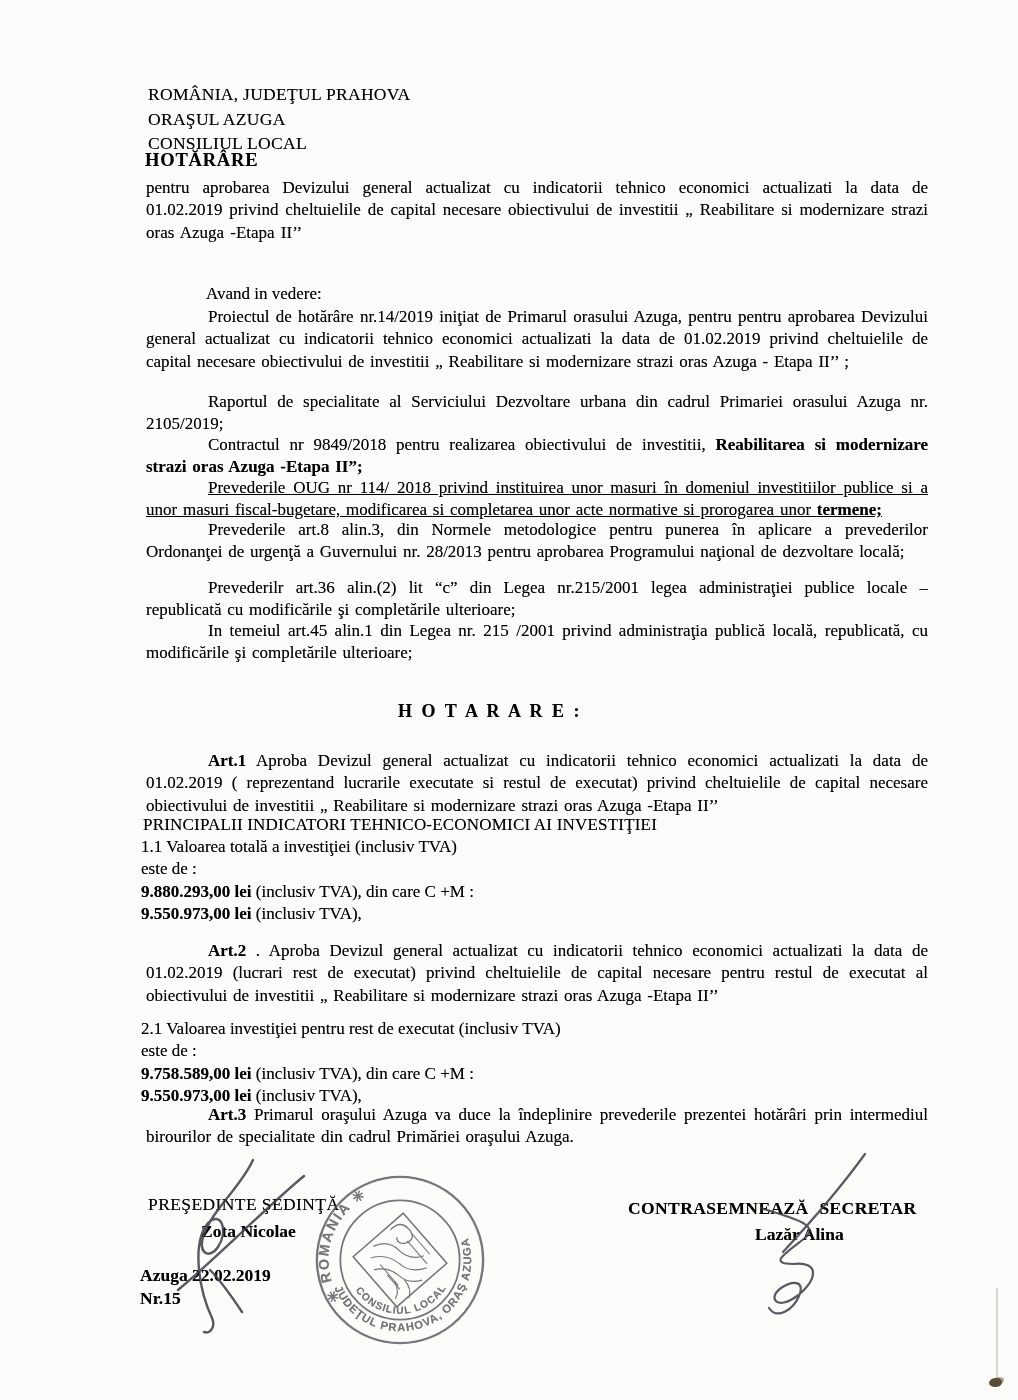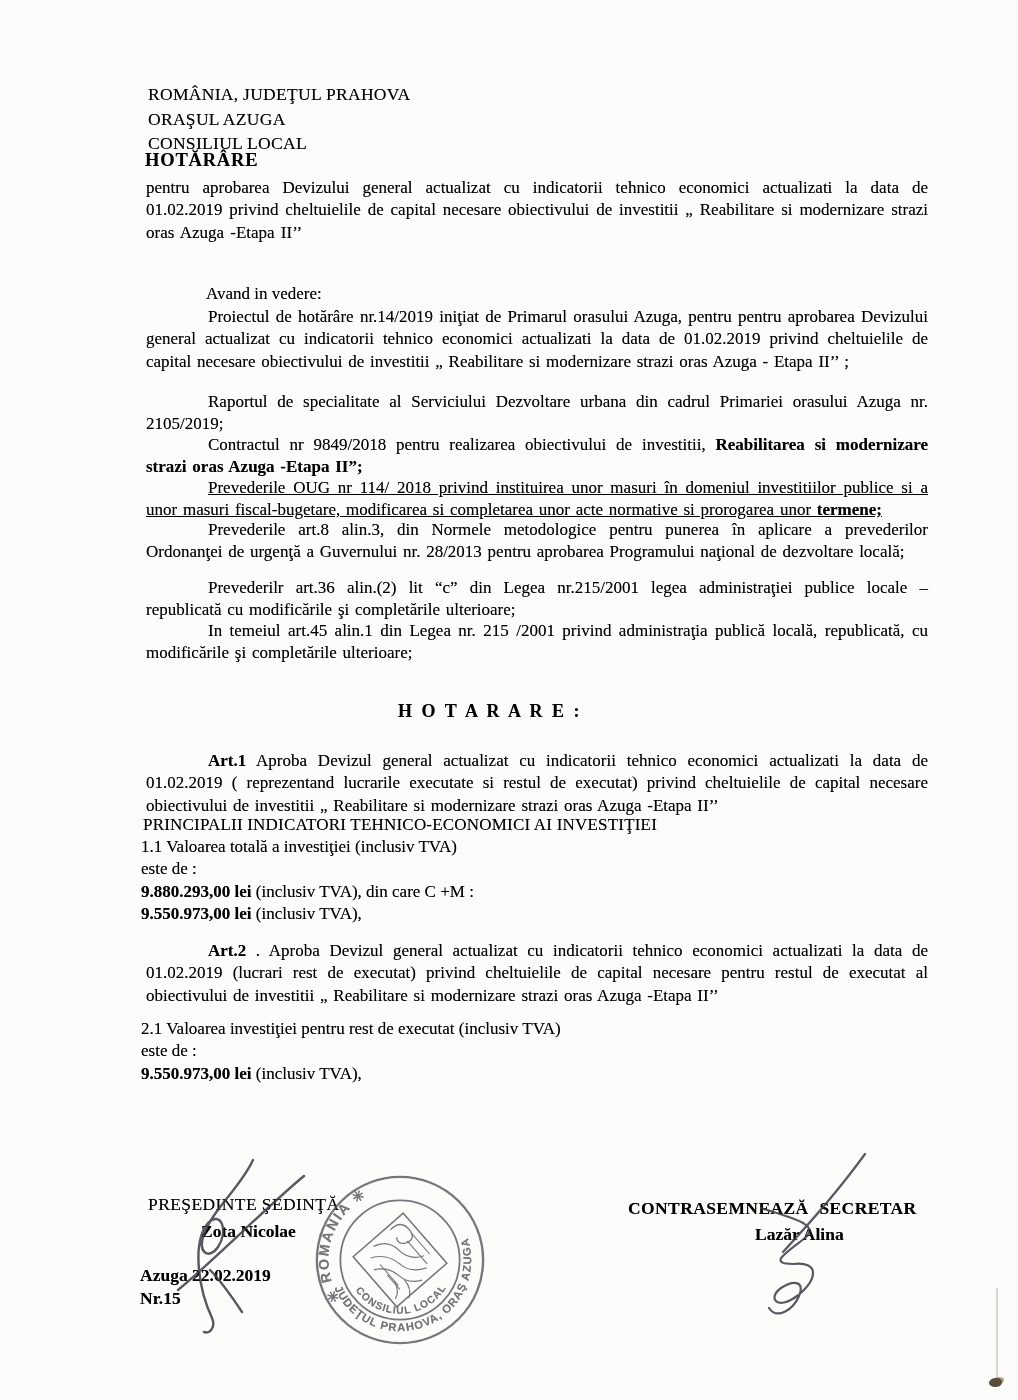--- a/index.html
+++ b/index.html
@@ -69,23 +69,25 @@
     <div class="line">1.1 Valoarea totală a investiţiei (inclusiv TVA)</div>
     <div class="line">este de :</div>
     <div class="line"><b>9.880.293,00 lei</b><span> (inclusiv TVA), din care C +M :</span></div>
     <div class="line"><b>9.550.973,00 lei</b><span> (inclusiv TVA),</span></div>
   </div>
 
   <p class="para b-art2"><b>Art.2</b><span> . Aproba Devizul general actualizat cu indicatorii tehnico economici actualizati la data de 01.02.2019 (lucrari rest de executat) privind cheltuielile de capital necesare pentru restul de executat al obiectivului de investitii „ Reabilitare si modernizare strazi oras Azuga -Etapa II’’</span></p>
   <div class="abs b-ind2">
     <div class="line">2.1 Valoarea investiţiei pentru rest de executat (inclusiv TVA)</div>
     <div class="line">este de :</div>
+    <div class="line"><b>9.758.589,00 lei</b><span> (inclusiv TVA), din care C +M :</span></div>
     <div class="line"><b>9.550.973,00 lei</b><span> (inclusiv TVA),</span></div>
   </div>
 
+  <p class="para b-art3"><b>Art.3</b><span> Primarul oraşului Azuga va duce la îndeplinire prevederile prezentei hotărâri prin intermediul birourilor de specialitate din cadrul Primăriei oraşului Azuga.</span></p>
 
   <div class="abs b-pres-title">PREŞEDINTE ŞEDINŢĂ</div>
   <div class="abs b-pres-name">Zota Nicolae</div>
   <div class="abs b-date">Azuga 22.02.2019</div>
   <div class="abs b-nr">Nr.15</div>
   <div class="abs b-secr-title">CONTRASEMNEAZĂ SECRETAR</div>
   <div class="abs b-secr-name">Lazăr Alina</div>
 
   <svg class="abs sig" style="left:150px;top:1150px" width="200" height="190" viewBox="0 0 200 190">
     <g fill="none" stroke="#3c3c46" stroke-width="2.4" stroke-linecap="round" opacity="0.85">

